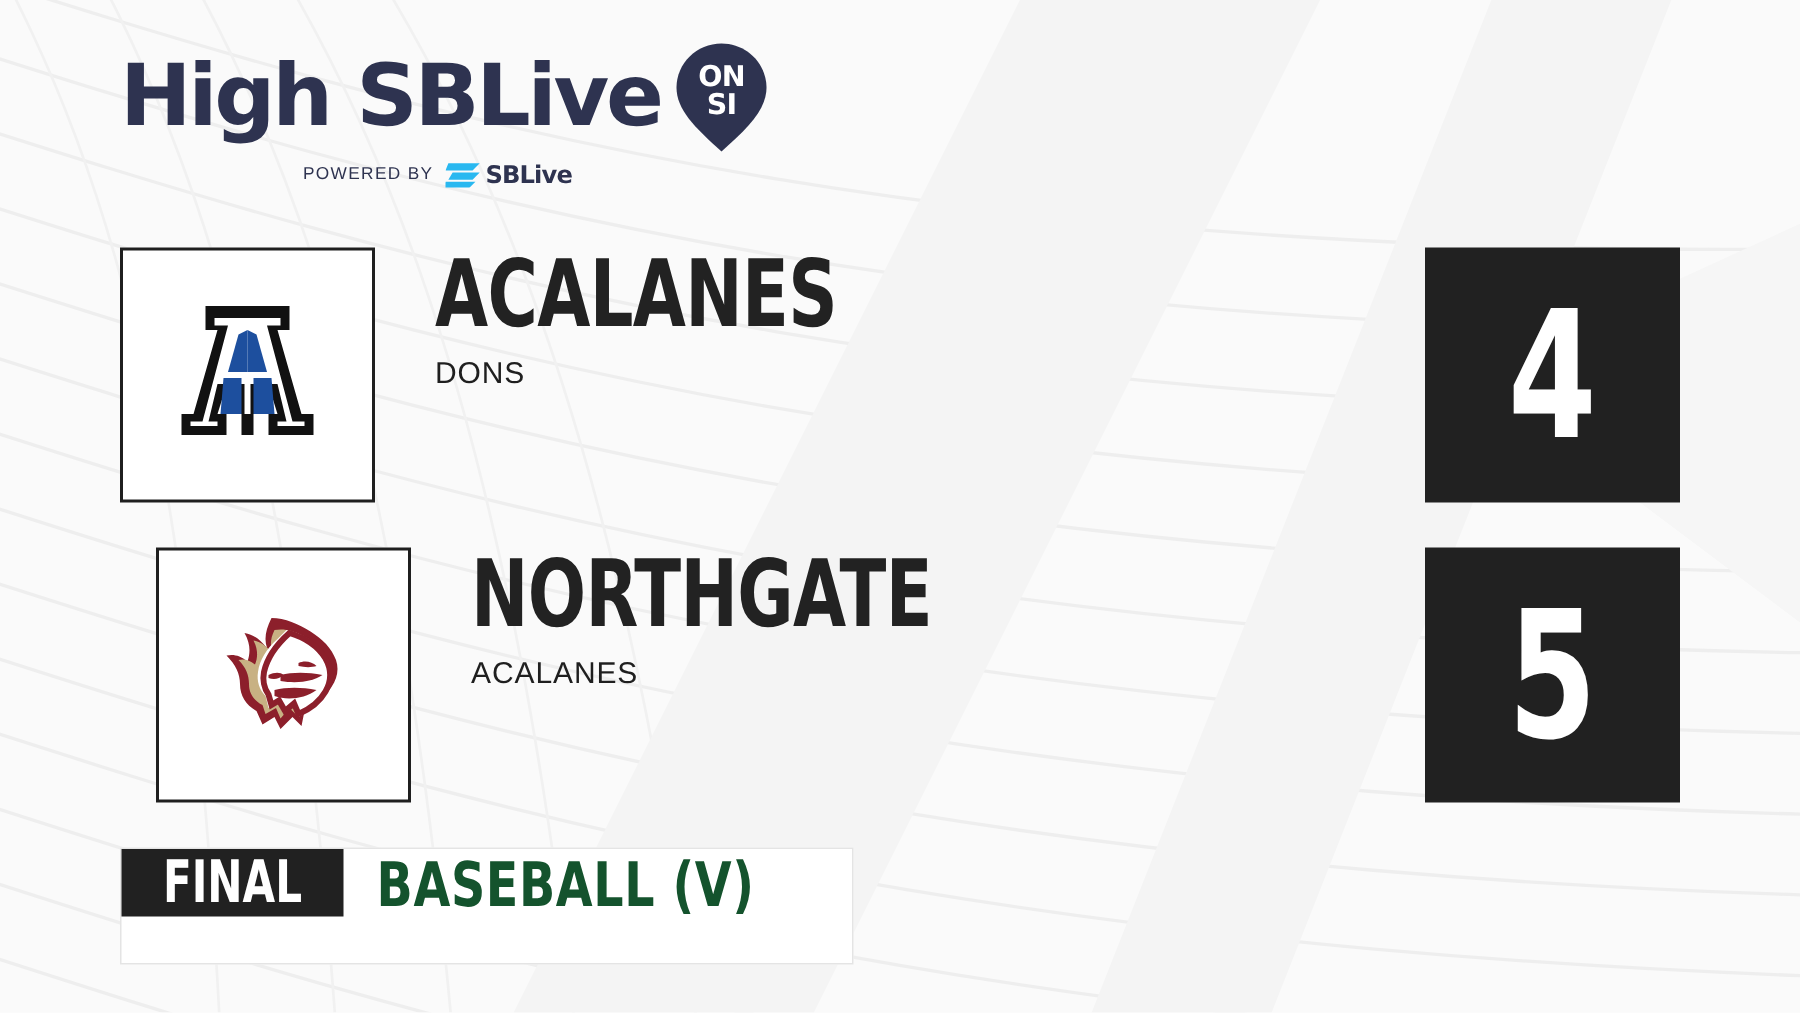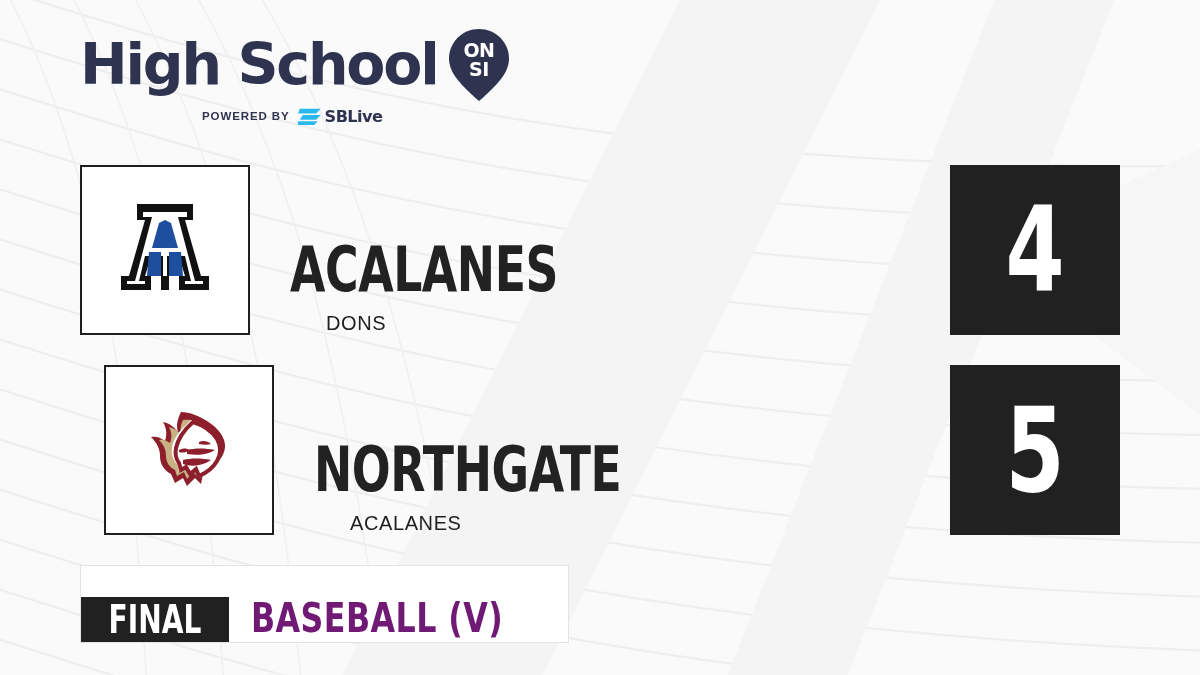--- a/index.html
+++ b/index.html
@@ -45,35 +45,35 @@
     white-space:nowrap;
   }
   #brand-pin { width:62px; height:74px; flex:0 0 auto; margin-top:2px; }
 
   #brand-powered {
     display:flex; align-items:center; gap:8px;
     margin-top:6px;
     padding-left:122px;
   }
   #powered-label {
-    font-size:11.5px; font-weight:bold;
+    font-size:11.5px; font-weight:normal;
     letter-spacing:0.9px;
     color:#2e3350;
     white-space:nowrap;
   }
   #sblive-mark { height:19px; width:auto; display:block; }
 
   
   .team-row {
     position:absolute;
     left:80px;
     width:1040px;
     height:170px;
     display:flex;
-    align-items:flex-end;
+    align-items:flex-start;
   }
   #team-row-0 { top:165px; }
   #team-row-1 { top:365px;padding-left:24px; }
 
   .team-logo-box {
     width:170px; height:170px;
     flex:0 0 auto;
     background:#ffffff;
     border:2px solid #1f1f1f;
     display:flex; align-items:center; justify-content:center;
@@ -96,21 +96,20 @@
     transform:scaleX(0.82);
     transform-origin:left center;
     white-space:nowrap;
   }
   .team-mascot {
     margin-top:11px;
     font-size:20px;
     letter-spacing:0.6px;
     color:#1f1f1f;
     white-space:nowrap;
-    margin-left:36px;
   }
 
   .score-box {
     position:absolute;
     left:950px;
     width:170px; height:170px;
     background:#212121;
     display:flex; align-items:center; justify-content:center;
   }
   #score-box-0 { top:165px; }
@@ -124,21 +123,21 @@
     transform:scaleX(0.80);
     transform-origin:center center;
   }
 
   
   #status-bar {
     position:absolute;
     left:80px; top:565px;
     height:78px;
     display:flex;
-    align-items:flex-end;
+    align-items:flex-start;
     background:#ffffff;
     border:1px solid #e4e4e4;
   }
   #status-state {
     background:#212121;
     color:#ffffff;
     width:148px;
     display:flex; align-items:center; justify-content:center;
     font-family:"DejaVu Sans Condensed","DejaVu Sans", sans-serif;
     font-weight:bold;
@@ -146,21 +145,21 @@
     letter-spacing:0px;
   }
   #status-state span { transform:scaleX(0.80); transform-origin:center; display:block; }
   #status-sport {
     display:flex; align-items:center;
     padding:0 24px 0 22px;
     font-family:"DejaVu Sans Condensed","DejaVu Sans", sans-serif;
     font-weight:bold;
     font-size:41px;
     letter-spacing:0.5px;
-    color:#701a75;
+    color:#14532d;
     white-space:nowrap;
   }
   #status-sport span { transform:scaleX(0.86); transform-origin:left center; display:block; }
 </style>
 </head>
 <body>
 
 <div id="stage">
 
   <svg id="bg-pattern" viewBox="0 0 1200 675" preserveAspectRatio="none" aria-hidden="true">
@@ -192,21 +191,21 @@
       <polygon points="700,-40 900,-40 520,720 320,720"></polygon>
       <polygon points="1010,-40 1130,-40 830,720 710,720"></polygon>
     </g>
     <g fill="#f6f6f6">
       <polygon points="980,250 1220,430 1220,140"></polygon>
     </g>
   </svg>
 
   <div id="brand">
     <div id="brand-row">
-      <div id="brand-wordmark">High School</div>
+      <div id="brand-wordmark">High SBLive</div>
 
       <svg id="brand-pin" viewBox="0 0 62 74" aria-hidden="true">
         <path d="M31 1 C14.5 1 1 14.2 1 30.4 C1 45 13 57 31 73 C49 57 61 45 61 30.4 C61 14.2 47.5 1 31 1 Z" fill="#2e3350"></path>
         <text x="31" y="29" text-anchor="middle" font-family="DejaVu Sans, sans-serif" font-weight="bold" font-size="19" letter-spacing="-0.5" fill="#ffffff">ON</text>
         <text x="31" y="48" text-anchor="middle" font-family="DejaVu Sans, sans-serif" font-weight="bold" font-size="19" letter-spacing="-0.5" fill="#ffffff">SI</text>
       </svg>
     </div>
 
     <div id="brand-powered">
       <div id="powered-label">POWERED BY</div>

